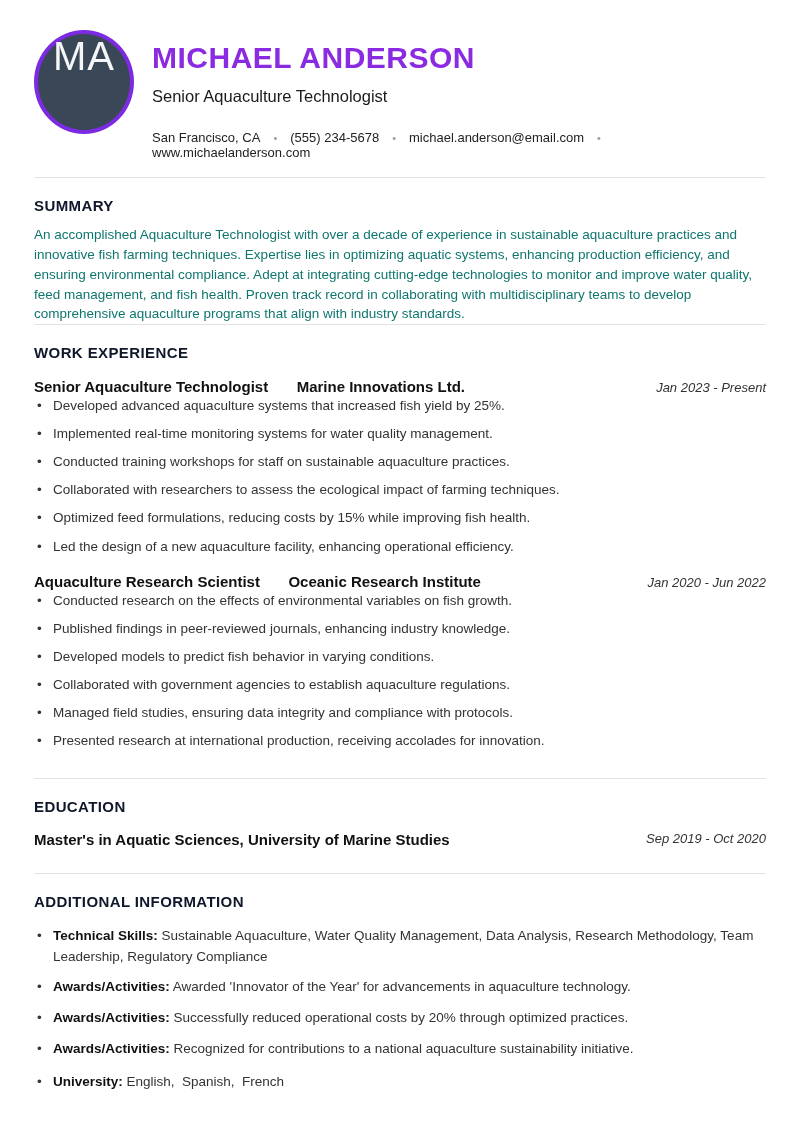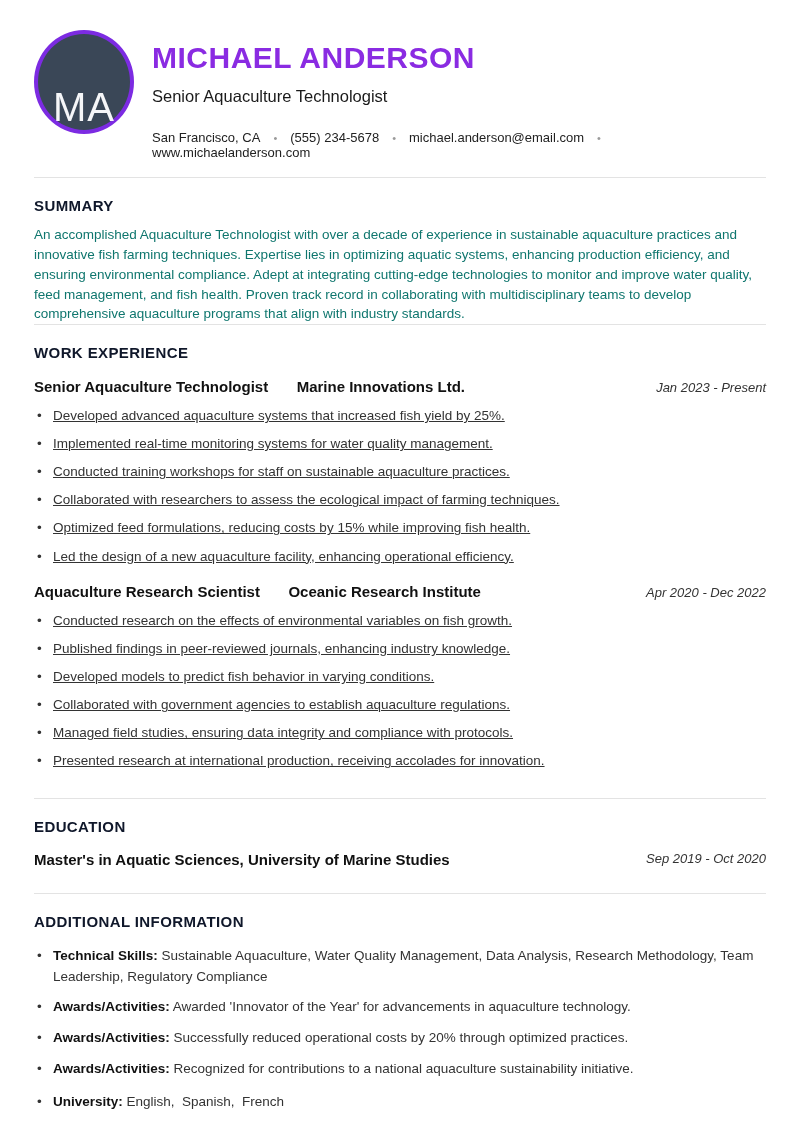--- a/index.html
+++ b/index.html
@@ -24,21 +24,21 @@
     padding-top: 30px;
     gap: 18px;
   }
   .avatar {
     width: 100px;
     height: 104px;
     border-radius: 50%;
     background: #3a4757;
     border: 4px solid #7c2be2;
     display: flex;
-    align-items: flex-end;
+    align-items: flex-start;
     justify-content: center;
     flex: 0 0 auto;
   }
   .avatar-initials {
     color: #f5f6f8;
     font-size: 40px;
     font-weight: 400;
     letter-spacing: 1px;
   }
   .header-text { padding-top: 11px; }
@@ -101,22 +101,21 @@
   .job-title { font-size: 15px; font-weight: 700; color: #111111; }
   .job-company { font-size: 15px; font-weight: 700; color: #111111; margin-left: 24px; }
   .job-dates, .edu-dates {
     font-size: 13px;
     font-style: italic;
     color: #333333;
     white-space: nowrap;
   }
   ul.bullets {
     list-style: none;
-    margin-top: 10px;
-    text-decoration: underline;
+    margin-top: 0;
   }
   ul.bullets li {
     position: relative;
     padding-left: 19px;
     font-size: 13.5px;
     line-height: 1.45;
     margin-bottom: 8.5px;
     color: #333333;
   }
   ul.bullets li::before {
@@ -212,21 +211,21 @@
         <li>Led the design of a new aquaculture facility, enhancing operational efficiency.</li>
       </ul>
     </div>
 
     <div class="job">
       <div class="job-header">
         <div>
           <span class="job-title">Aquaculture Research Scientist</span>
           <span class="job-company">Oceanic Research Institute</span>
         </div>
-        <span class="job-dates">Apr 2020 - Dec 2022</span>
+        <span class="job-dates">Jan 2020 - Jun 2022</span>
       </div>
       <ul class="bullets">
         <li>Conducted research on the effects of environmental variables on fish growth.</li>
         <li>Published findings in peer-reviewed journals, enhancing industry knowledge.</li>
         <li>Developed models to predict fish behavior in varying conditions.</li>
         <li>Collaborated with government agencies to establish aquaculture regulations.</li>
         <li>Managed field studies, ensuring data integrity and compliance with protocols.</li>
         <li>Presented research at international production, receiving accolades for innovation.</li>
       </ul>
     </div>

